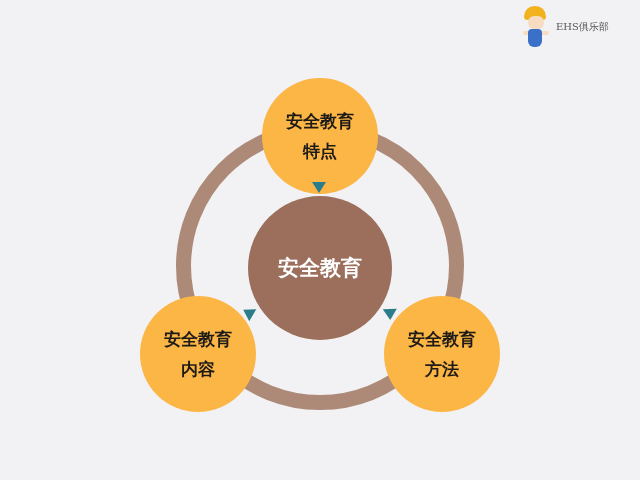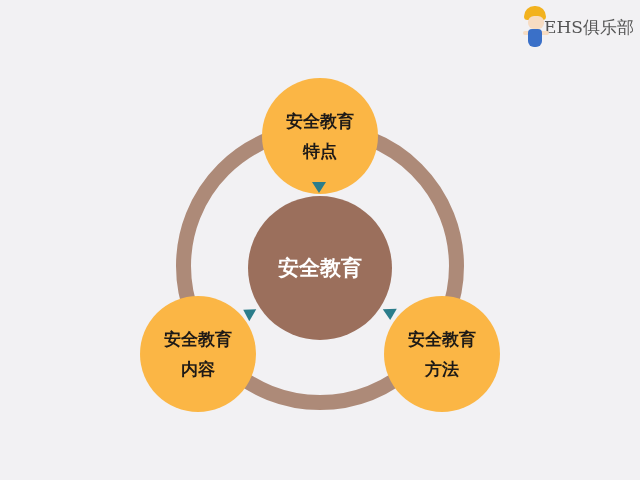--- a/index.html
+++ b/index.html
@@ -56,21 +56,21 @@
     .mascot .arm {
       position: absolute;
       left: 1px; top: 26px;
       width: 26px; height: 4px;
       background: #f7dcc2;
       border-radius: 2px;
     }
     .logo-text {
       margin-left: 6px;
       font-family: "DejaVu Serif", "Liberation Serif", serif;
-      font-size: 17px;
+      font-size: 10px;
       color: #555555;
       letter-spacing: 0px;
       white-space: nowrap;
     }
     
     .ring {
       position: absolute;
       left: 176px;
       top: 122px;
       width: 258px;

